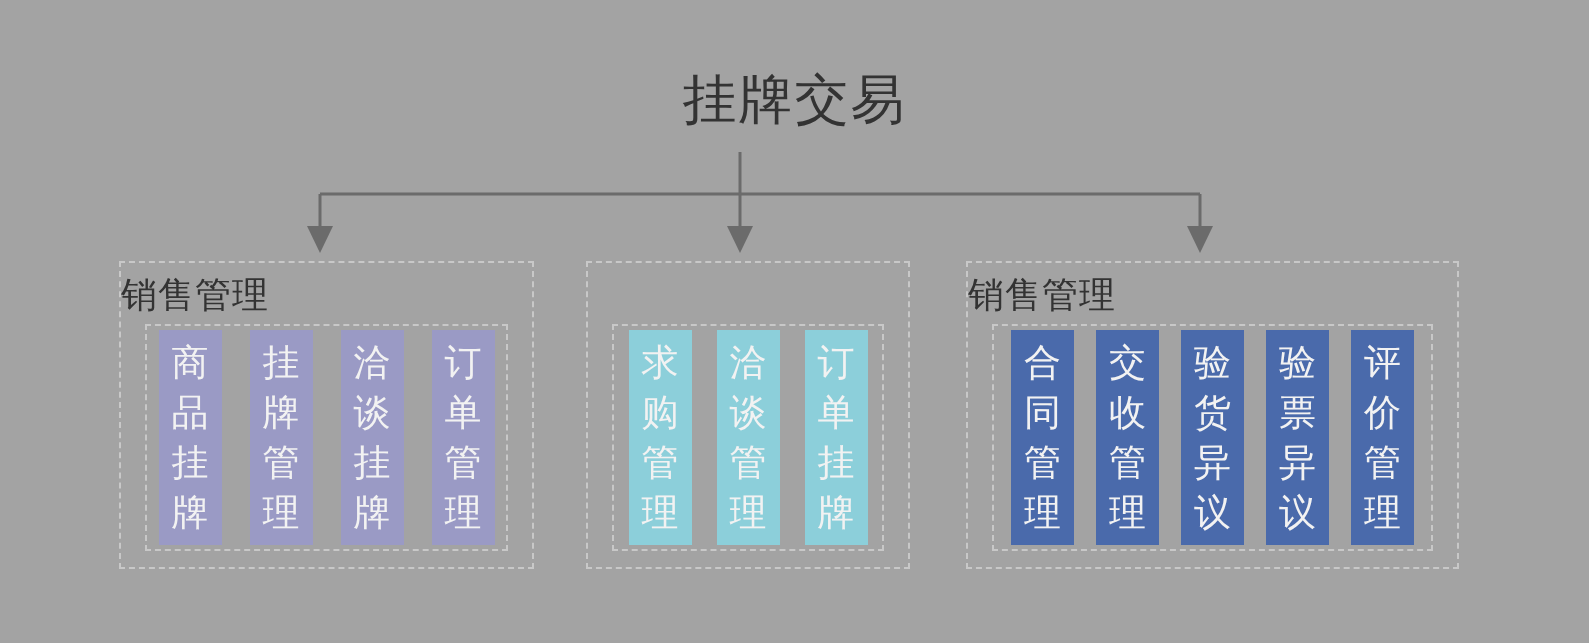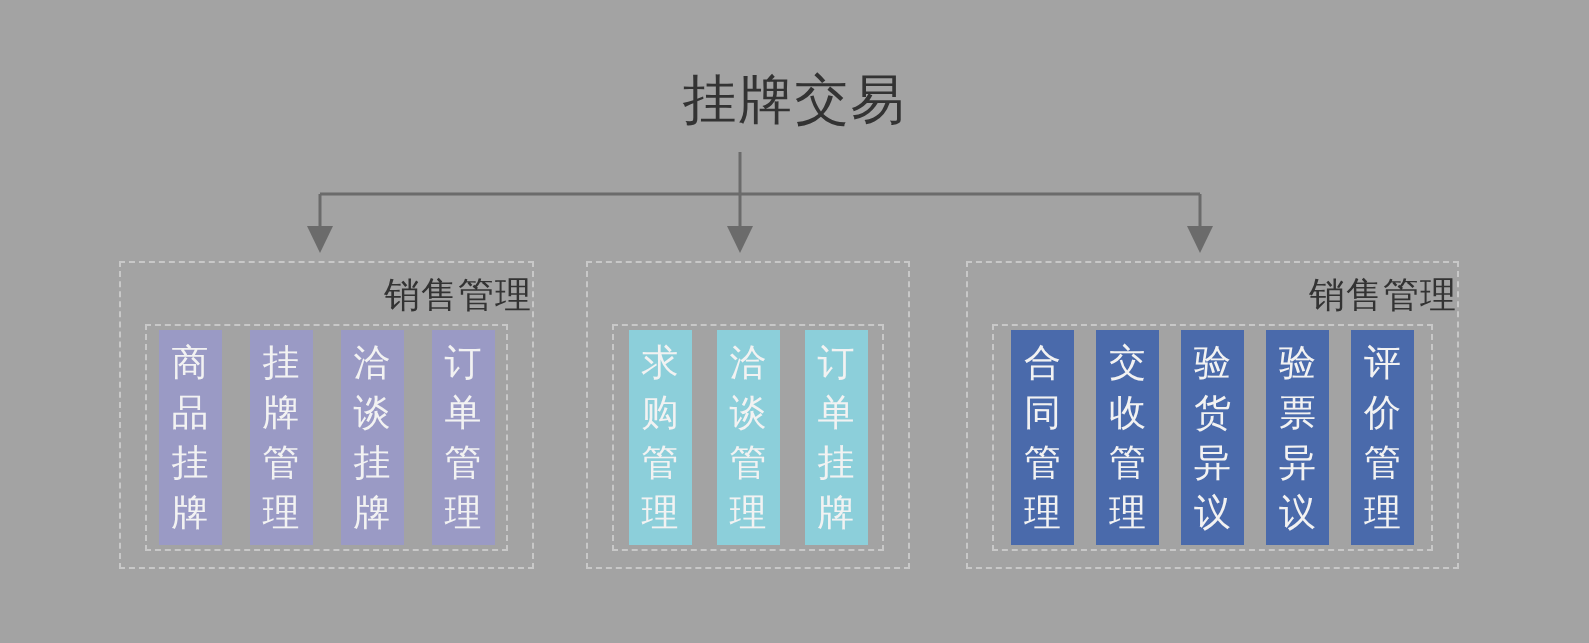--- a/index.html
+++ b/index.html
@@ -50,21 +50,21 @@
     height: 308px;
     border: 2px dashed #c8c8c8;
     box-sizing: border-box;
     background: transparent;
   }
   .group-title {
     position: absolute;
     left: 0;
     right: 0;
     top: 14px;
-    text-align: right;
+    text-align: left;
     font-size: 36px;
     line-height: 1;
     color: #333333;
     letter-spacing: 1px;
     white-space: nowrap;
   }
   .inner-box {
     position: absolute;
     left: 24px;
     right: 24px;

